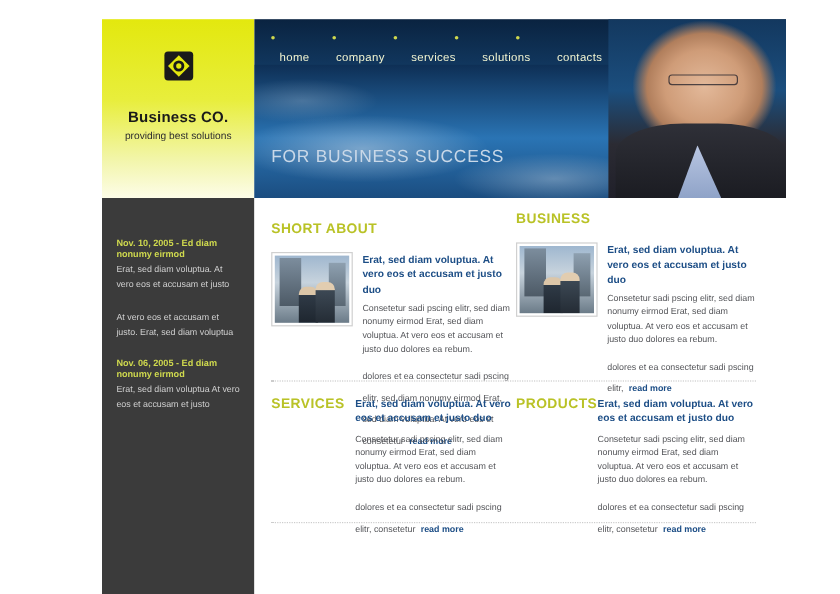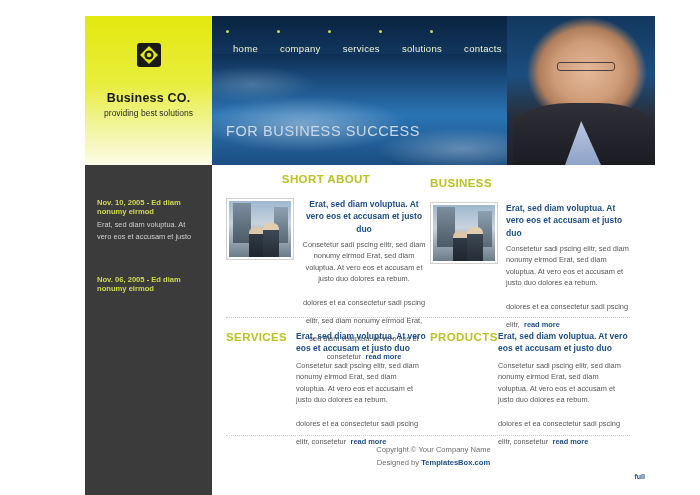--- a/index.html
+++ b/index.html
@@ -243,31 +243,33 @@
   <aside class="dark-sidebar">
     <div style="height:33px"></div>
 
     <div class="news-item">
       <div class="news-date">Nov. 10, 2005 - Ed diam nonumy eirmod</div>
       <div class="news-text">Erat, sed diam voluptua. At vero eos et accusam et justo</div>
     </div>
     <div style="height:16px"></div>
 
     <div class="news-item">
+      <div class="news-text">At vero eos et accusam et justo. Erat, sed diam voluptua</div>
     </div>
     <div style="height:16px"></div>
 
     <div class="news-item">
       <div class="news-date">Nov. 06, 2005 - Ed diam nonumy eirmod</div>
+      <div class="news-text">Erat, sed diam voluptua At vero eos et accusam et justo</div>
     </div>
   </aside>
 
   <main class="content">
 
-    <div style="position:absolute; left:14px; top:8px; width:200px;text-align:center;">
+    <div style="position:absolute; left:14px; top:20px; width:200px;">
       <div class="sec-title">SHORT ABOUT</div>
       <div style="display:flex; gap:8px; margin-top:13px;">
         <div class="photo">
           <div class="photo-inner">
             <div class="b1"></div>
               <div class="b2"></div>
             <div class="p1"></div>
               <div class="p2"></div>
           </div>
         </div>
@@ -330,21 +332,14 @@
         <div style="margin-top:6px;">
           <span class="body-text">dolores et ea consectetur sadi pscing elitr, consetetur</span>
           <span class="body-text readmore">read more</span>
         </div>
       </div>
     </div>
 
     <hr class="hr-dot" style="position:absolute; left:14px; top:270px; width:404px;">
   </main>
 
-  <footer class="footer">
-    <div class="f1">Copyright © Your Company Name</div>
-    <div class="f2">
-      <span>Designed by </span><b>TemplatesBox.com</b>
-    </div>
-    <div class="footer-mark">full</div>
-  </footer>
 
 </div>
 
 </body></html>

